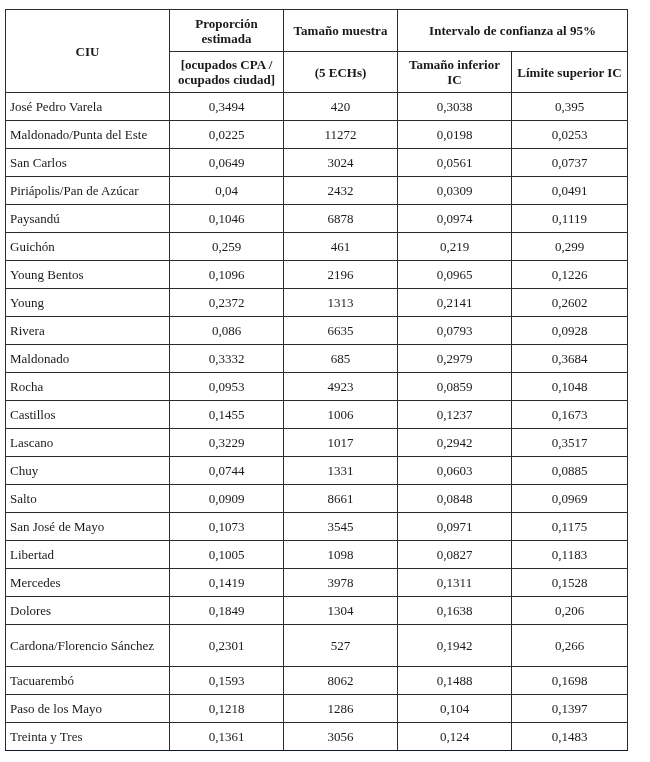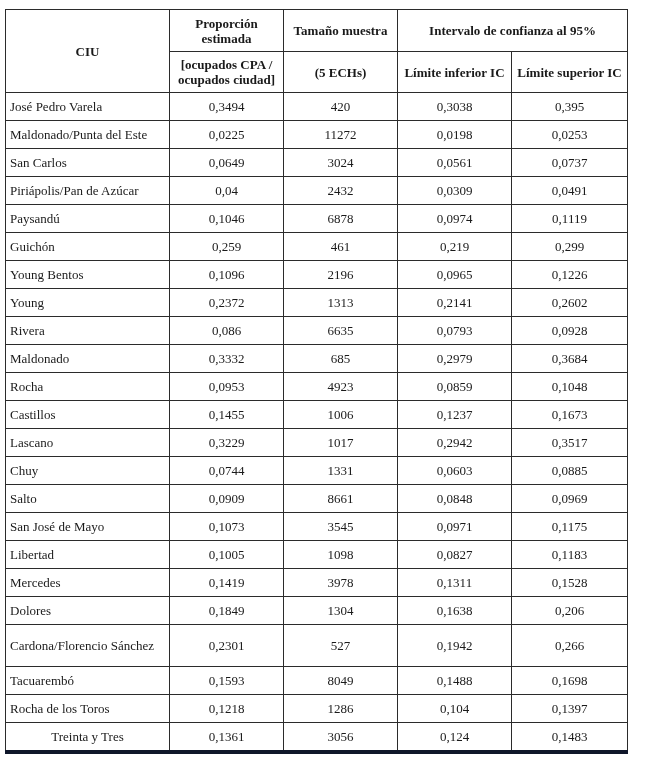--- a/index.html
+++ b/index.html
@@ -22,21 +22,21 @@
   col.c2 { width: 114px; }
   col.c3 { width: 114px; }
   col.c4 { width: 114px; }
   col.c5 { width: 116px; }
   tr.h1 th { height: 41px; font-family: Liberation Serif, serif; }
   tr.h2 th { height: 40px; }
   tr.row td { height: 27px; }
   tr.row.tall td { height: 41px; }
   td.name { text-align: left; }
   td.num { text-align: center; }
-  table.ci tbody tr:last-child td { border-bottom: 4px solid #0f172a; text-align: center; }
+  table.ci tbody tr:last-child td { border-bottom: 1px solid #0f172a; }
 </style>
 </head>
 <body>
 
 <table class="ci">
   <colgroup>
     <col class="c1">
       <col class="c2">
       <col class="c3">
       <col class="c4">
@@ -45,21 +45,21 @@
   <thead>
     <tr class="h1">
       <th rowspan="2">CIU</th>
       <th>Proporción estimada</th>
       <th>Tamaño muestra</th>
       <th colspan="2">Intervalo de confianza al 95%</th>
     </tr>
     <tr class="h2">
       <th>[ocupados CPA / ocupados ciudad]</th>
       <th>(5 ECHs)</th>
-      <th>Límite inferior IC</th>
+      <th>Tamaño inferior IC</th>
       <th>Límite superior IC</th>
     </tr>
   </thead>
   <tbody id="tbody">
       <tr class="row">
         <td class="name">José Pedro Varela</td>
         <td class="num">0,3494</td>
         <td class="num">420</td>
         <td class="num">0,3038</td>
         <td class="num">0,395</td>
@@ -193,26 +193,26 @@
       <tr class="row tall">
         <td class="name">Cardona/Florencio Sánchez</td>
         <td class="num">0,2301</td>
         <td class="num">527</td>
         <td class="num">0,1942</td>
         <td class="num">0,266</td>
       </tr>
       <tr class="row">
         <td class="name">Tacuarembó</td>
         <td class="num">0,1593</td>
-        <td class="num">8049</td>
+        <td class="num">8062</td>
         <td class="num">0,1488</td>
         <td class="num">0,1698</td>
       </tr>
       <tr class="row">
-        <td class="name">Rocha de los Toros</td>
+        <td class="name">Paso de los Mayo</td>
         <td class="num">0,1218</td>
         <td class="num">1286</td>
         <td class="num">0,104</td>
         <td class="num">0,1397</td>
       </tr>
       <tr class="row">
         <td class="name">Treinta y Tres</td>
         <td class="num">0,1361</td>
         <td class="num">3056</td>
         <td class="num">0,124</td>

